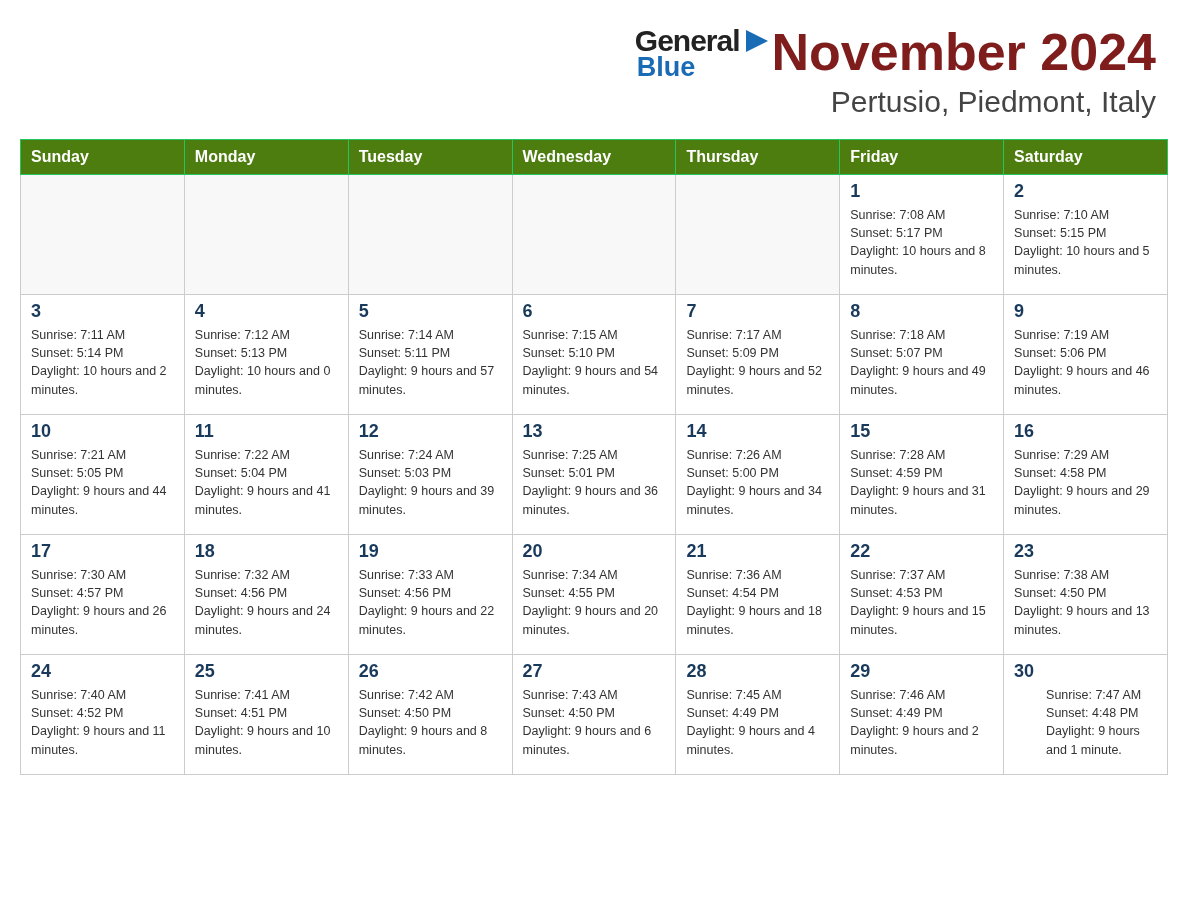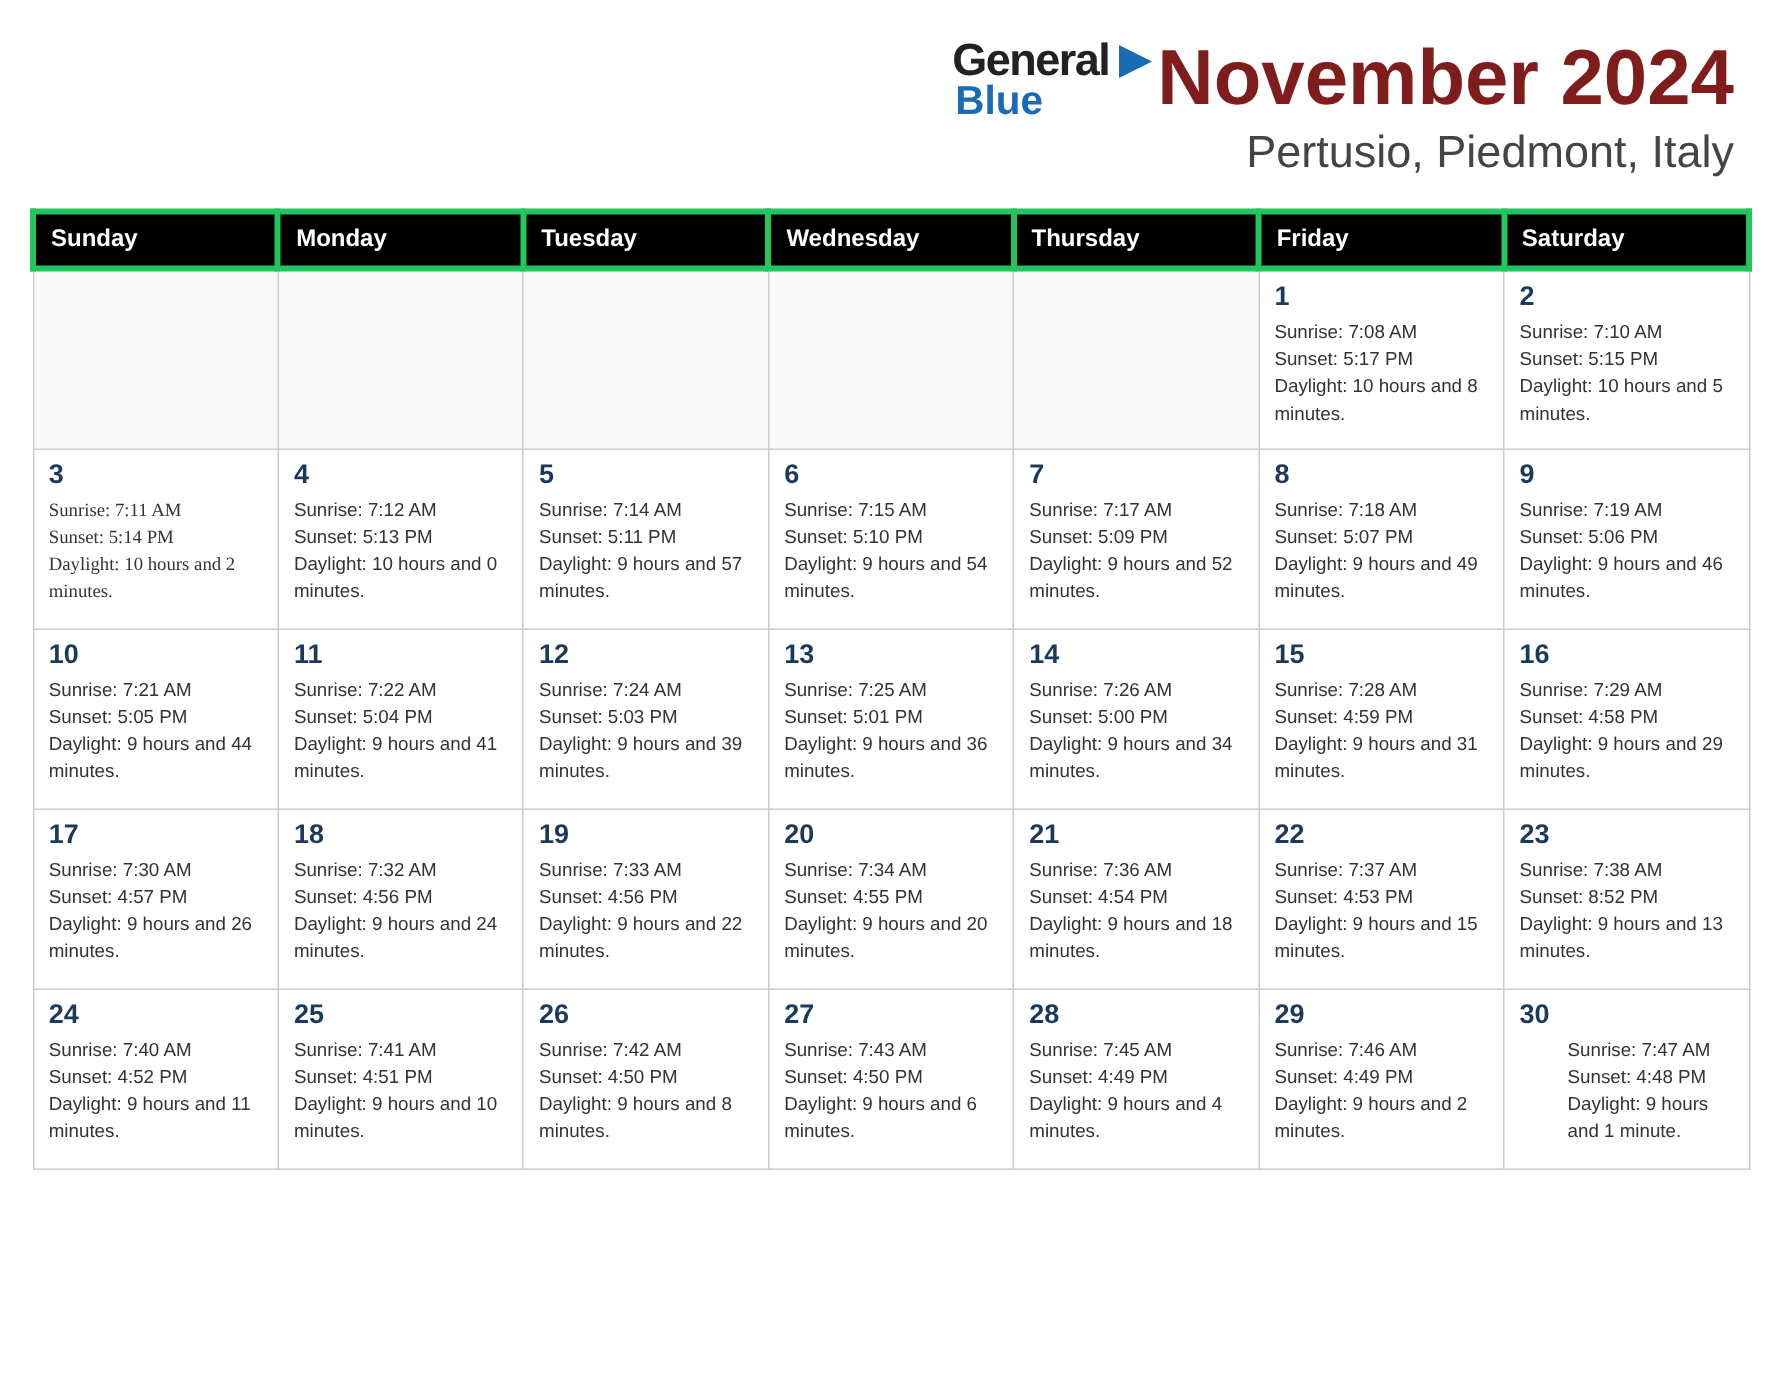--- a/index.html
+++ b/index.html
@@ -36,27 +36,27 @@
       color: #444;
       margin-top: 4px;
     }
     .calendar {
       margin: 8px 20px 16px 20px;
       border-collapse: collapse;
       width: calc(100% - 40px);
       table-layout: fixed;
     }
     .calendar th {
-      background: #000000;
+      background: #4d7c0f;
       color: #fff;
       font-size: 16px;
       font-weight: bold;
       padding: 8px 10px;
       text-align: left;
-      border: 4px solid #22c55e;
+      border: 1px solid #22c55e;
     }
     .calendar td {
       vertical-align: top;
       padding: 6px 10px 10px 10px;
       border: 1px solid #ccc;
       font-size: 13px;
       color: #333;
       width: 14.28%;
       min-height: 100px;
       height: 120px;
@@ -123,21 +123,21 @@
         <td>
           <div class="day-num">2</div>
           <div class="day-info" style="white-space: pre-line;">Sunrise: 7:10 AM
 Sunset: 5:15 PM
 Daylight: 10 hours and 5 minutes.</div>
         </td>
       </tr>
       <tr>
         <td>
           <div class="day-num">3</div>
-          <div class="day-info" style="white-space: pre-line; font-family: Liberation Serif, serif;">Sunrise: 7:11 AM
+          <div class="day-info" style="white-space: pre-line;">Sunrise: 7:11 AM
 Sunset: 5:14 PM
 Daylight: 10 hours and 2 minutes.</div>
         </td>
         <td>
           <div class="day-num">4</div>
           <div class="day-info" style="white-space: pre-line;">Sunrise: 7:12 AM
 Sunset: 5:13 PM
 Daylight: 10 hours and 0 minutes.</div>
         </td>
         <td>
@@ -248,21 +248,21 @@
         </td>
         <td>
           <div class="day-num">22</div>
           <div class="day-info" style="white-space: pre-line;">Sunrise: 7:37 AM
 Sunset: 4:53 PM
 Daylight: 9 hours and 15 minutes.</div>
         </td>
         <td>
           <div class="day-num">23</div>
           <div class="day-info" style="white-space: pre-line;">Sunrise: 7:38 AM
-Sunset: 8:52 PM
+Sunset: 4:50 PM
 Daylight: 9 hours and 13 minutes.</div>
         </td>
       </tr>
       <tr>
         <td>
           <div class="day-num">24</div>
           <div class="day-info" style="white-space: pre-line;">Sunrise: 7:40 AM
 Sunset: 4:52 PM
 Daylight: 9 hours and 11 minutes.</div>
         </td>

